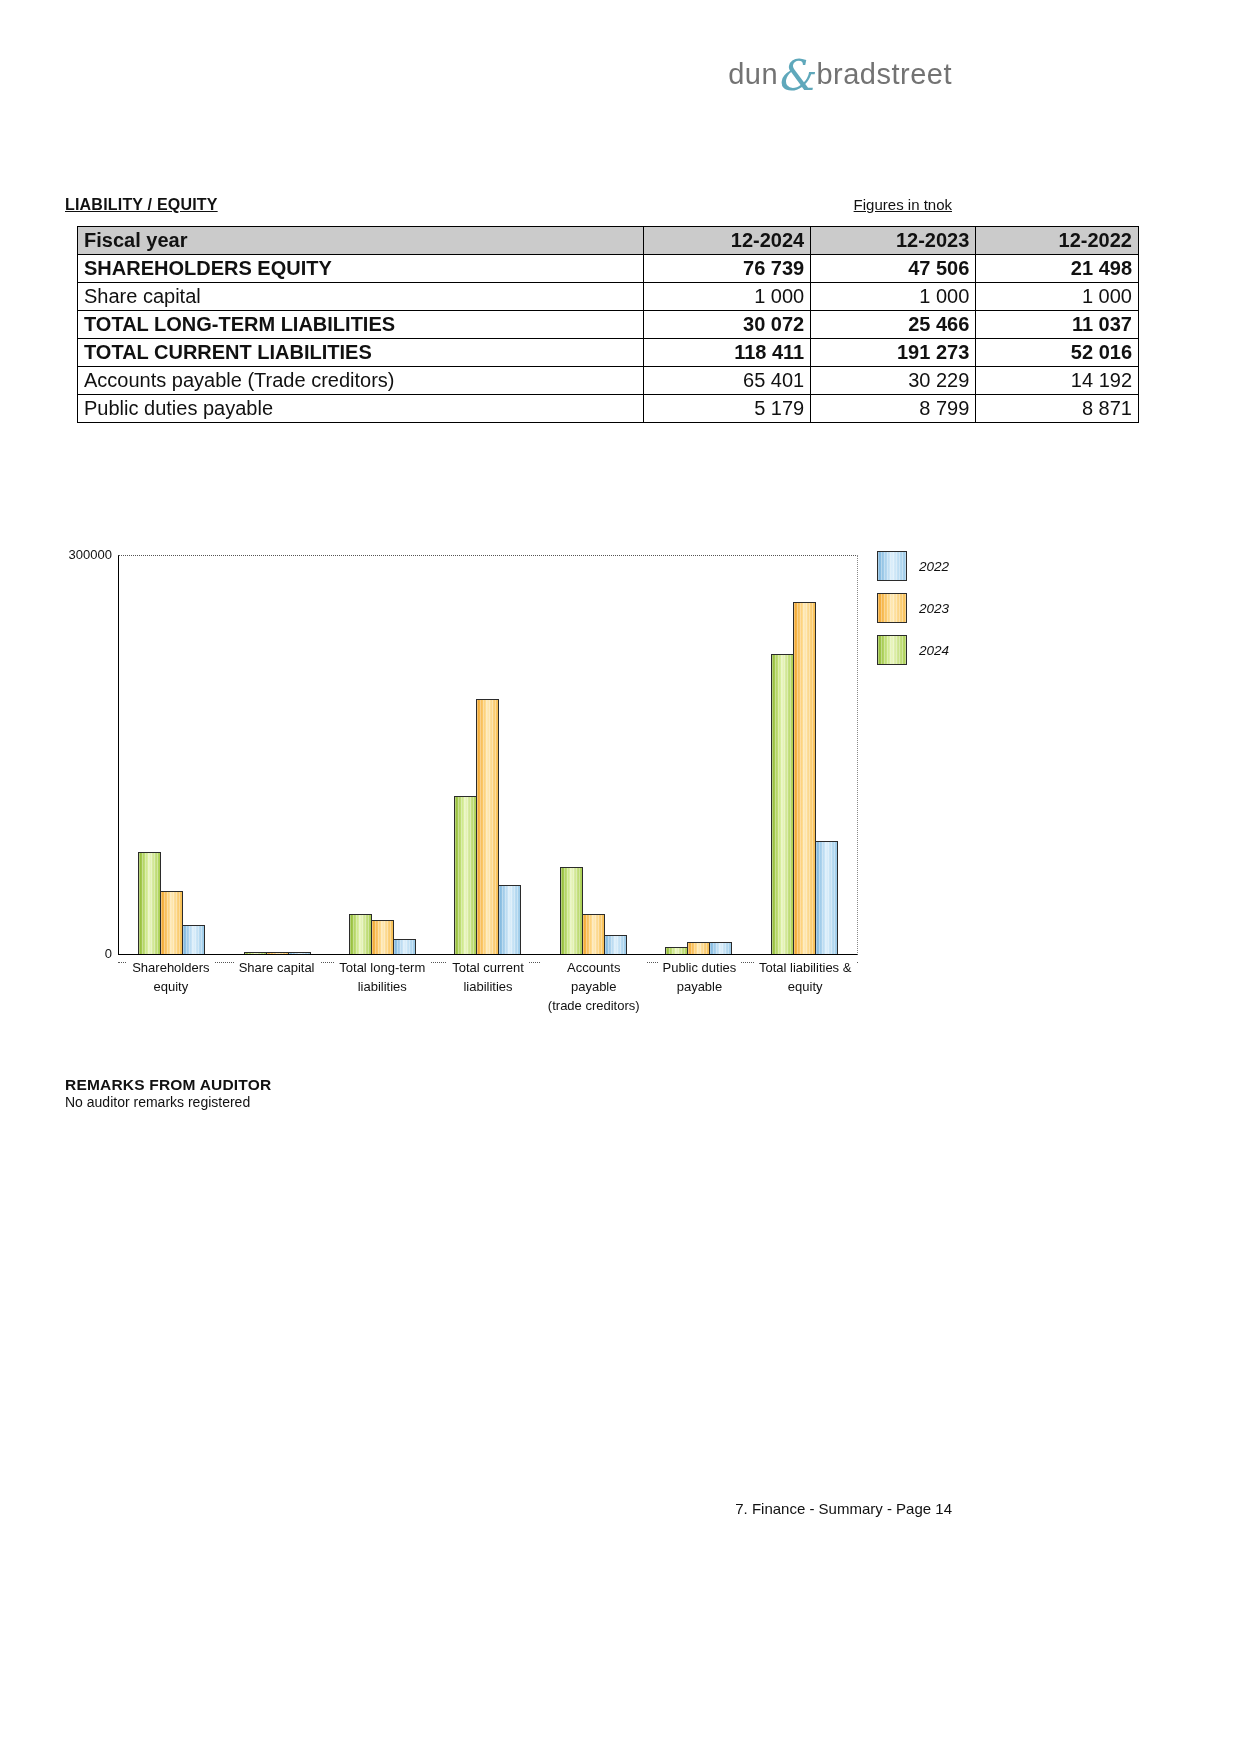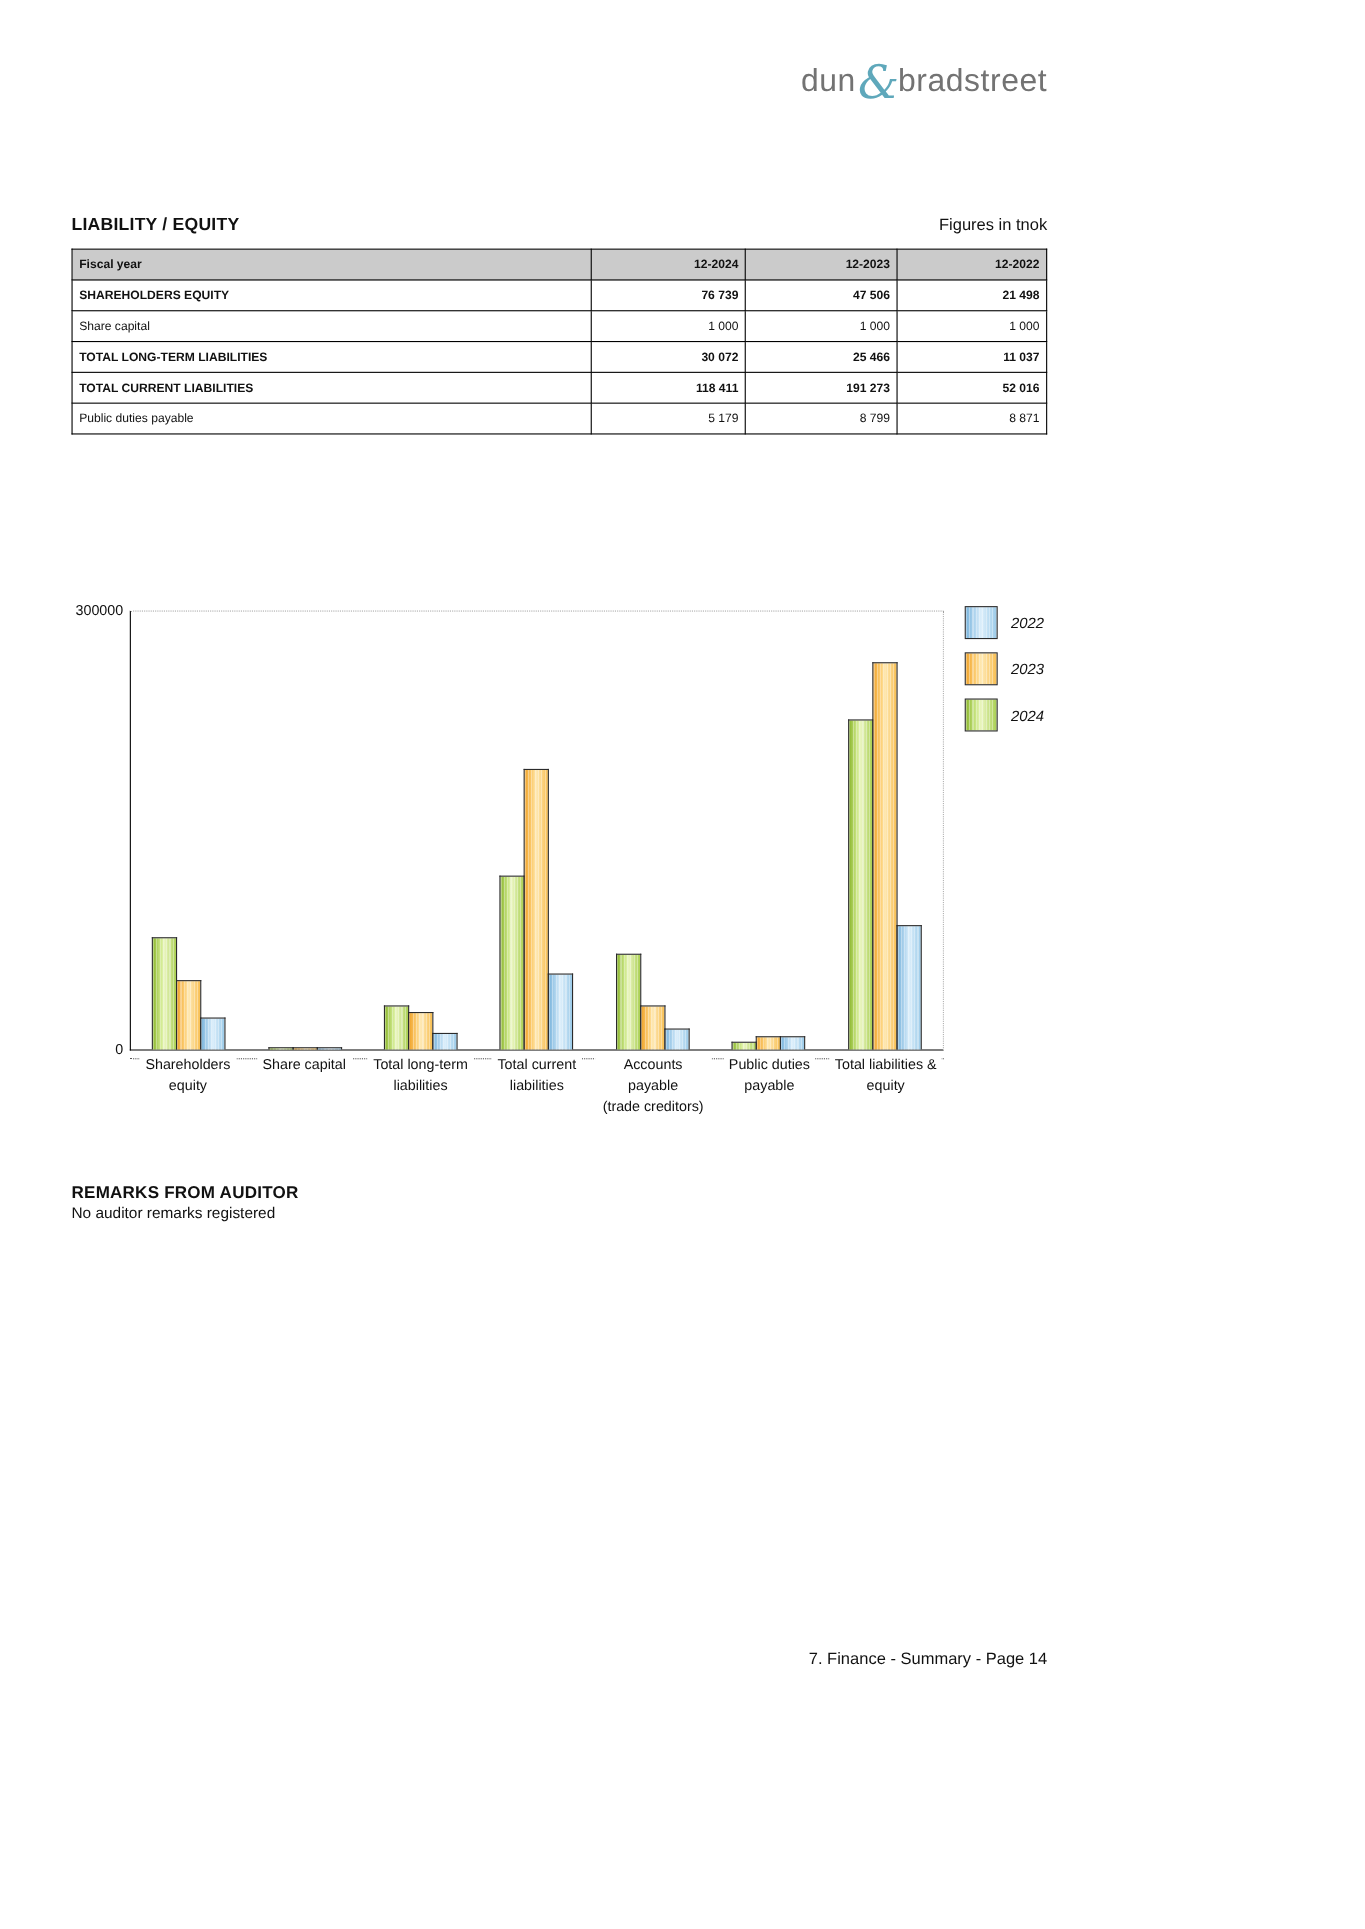--- a/index.html
+++ b/index.html
@@ -11,27 +11,27 @@
   .page { position:absolute; left:65px; top:0; width:887px; height:1754px; }
 
   
   .logo-row { position:absolute; top:58px; right:0; text-align:right; white-space:nowrap; }
   .logo-word { font-size:29px; letter-spacing:.5px; color:#737373; }
   .logo-amp  { font-family:"DejaVu Serif", serif; font-style:italic; font-size:42px;
                color:#5fa8bb; margin:0 -1px 0 2px; vertical-align:-6px; line-height:0; }
 
   
   .section-head { position:absolute; top:196px; left:0; width:100%;
-                  display:flex; justify-content:space-between; align-items:baseline; }
+                  display:flex; justify-content:space-between; align-items:baseline;text-decoration:underline; }
   .section-title { font-size:16px; font-weight:bold; letter-spacing:.2px; }
   .units-note { font-size:15px; }
 
   
-  table.fin { position:absolute; top:226px; left:0; width:887px;
-              border-collapse:collapse; font-size:11px; }
+  table.fin { position:absolute; top:226px; left:12px; width:1062px;
+              border-collapse:collapse; font-size:20px; }
   table.fin th, table.fin td { border:1px solid #000; height:28px; padding:2px 6px; vertical-align:middle; }
   table.fin { border:1.5px solid #000; }
   table.fin th { background:#cbcbcb; font-weight:bold; text-align:left; }
   table.fin th.num, table.fin td.num { text-align:right;margin-top:12px; }
   table.fin col.c-label { width:473px; }
   table.fin col.c-v1 { width:140px; }
   table.fin col.c-v2 { width:138px; }
   table.fin col.c-v3 { width:136px; }
   table.fin tr.bold td { font-weight:bold; }
 
@@ -122,20 +122,26 @@
           <td class="num">25 466</td>
           <td class="num">11 037</td>
         </tr>
         <tr class="bold">
           <td>TOTAL CURRENT LIABILITIES</td>
           <td class="num">118 411</td>
           <td class="num">191 273</td>
           <td class="num">52 016</td>
         </tr>
         <tr>
+          <td>Accounts payable (Trade creditors)</td>
+          <td class="num">65 401</td>
+          <td class="num">30 229</td>
+          <td class="num">14 192</td>
+        </tr>
+        <tr>
           <td>Public duties payable</td>
           <td class="num">5 179</td>
           <td class="num">8 799</td>
           <td class="num">8 871</td>
         </tr>
       </tbody>
   </table>
 
   <div class="chart-area">
     <div class="ymax-label">300000</div>

